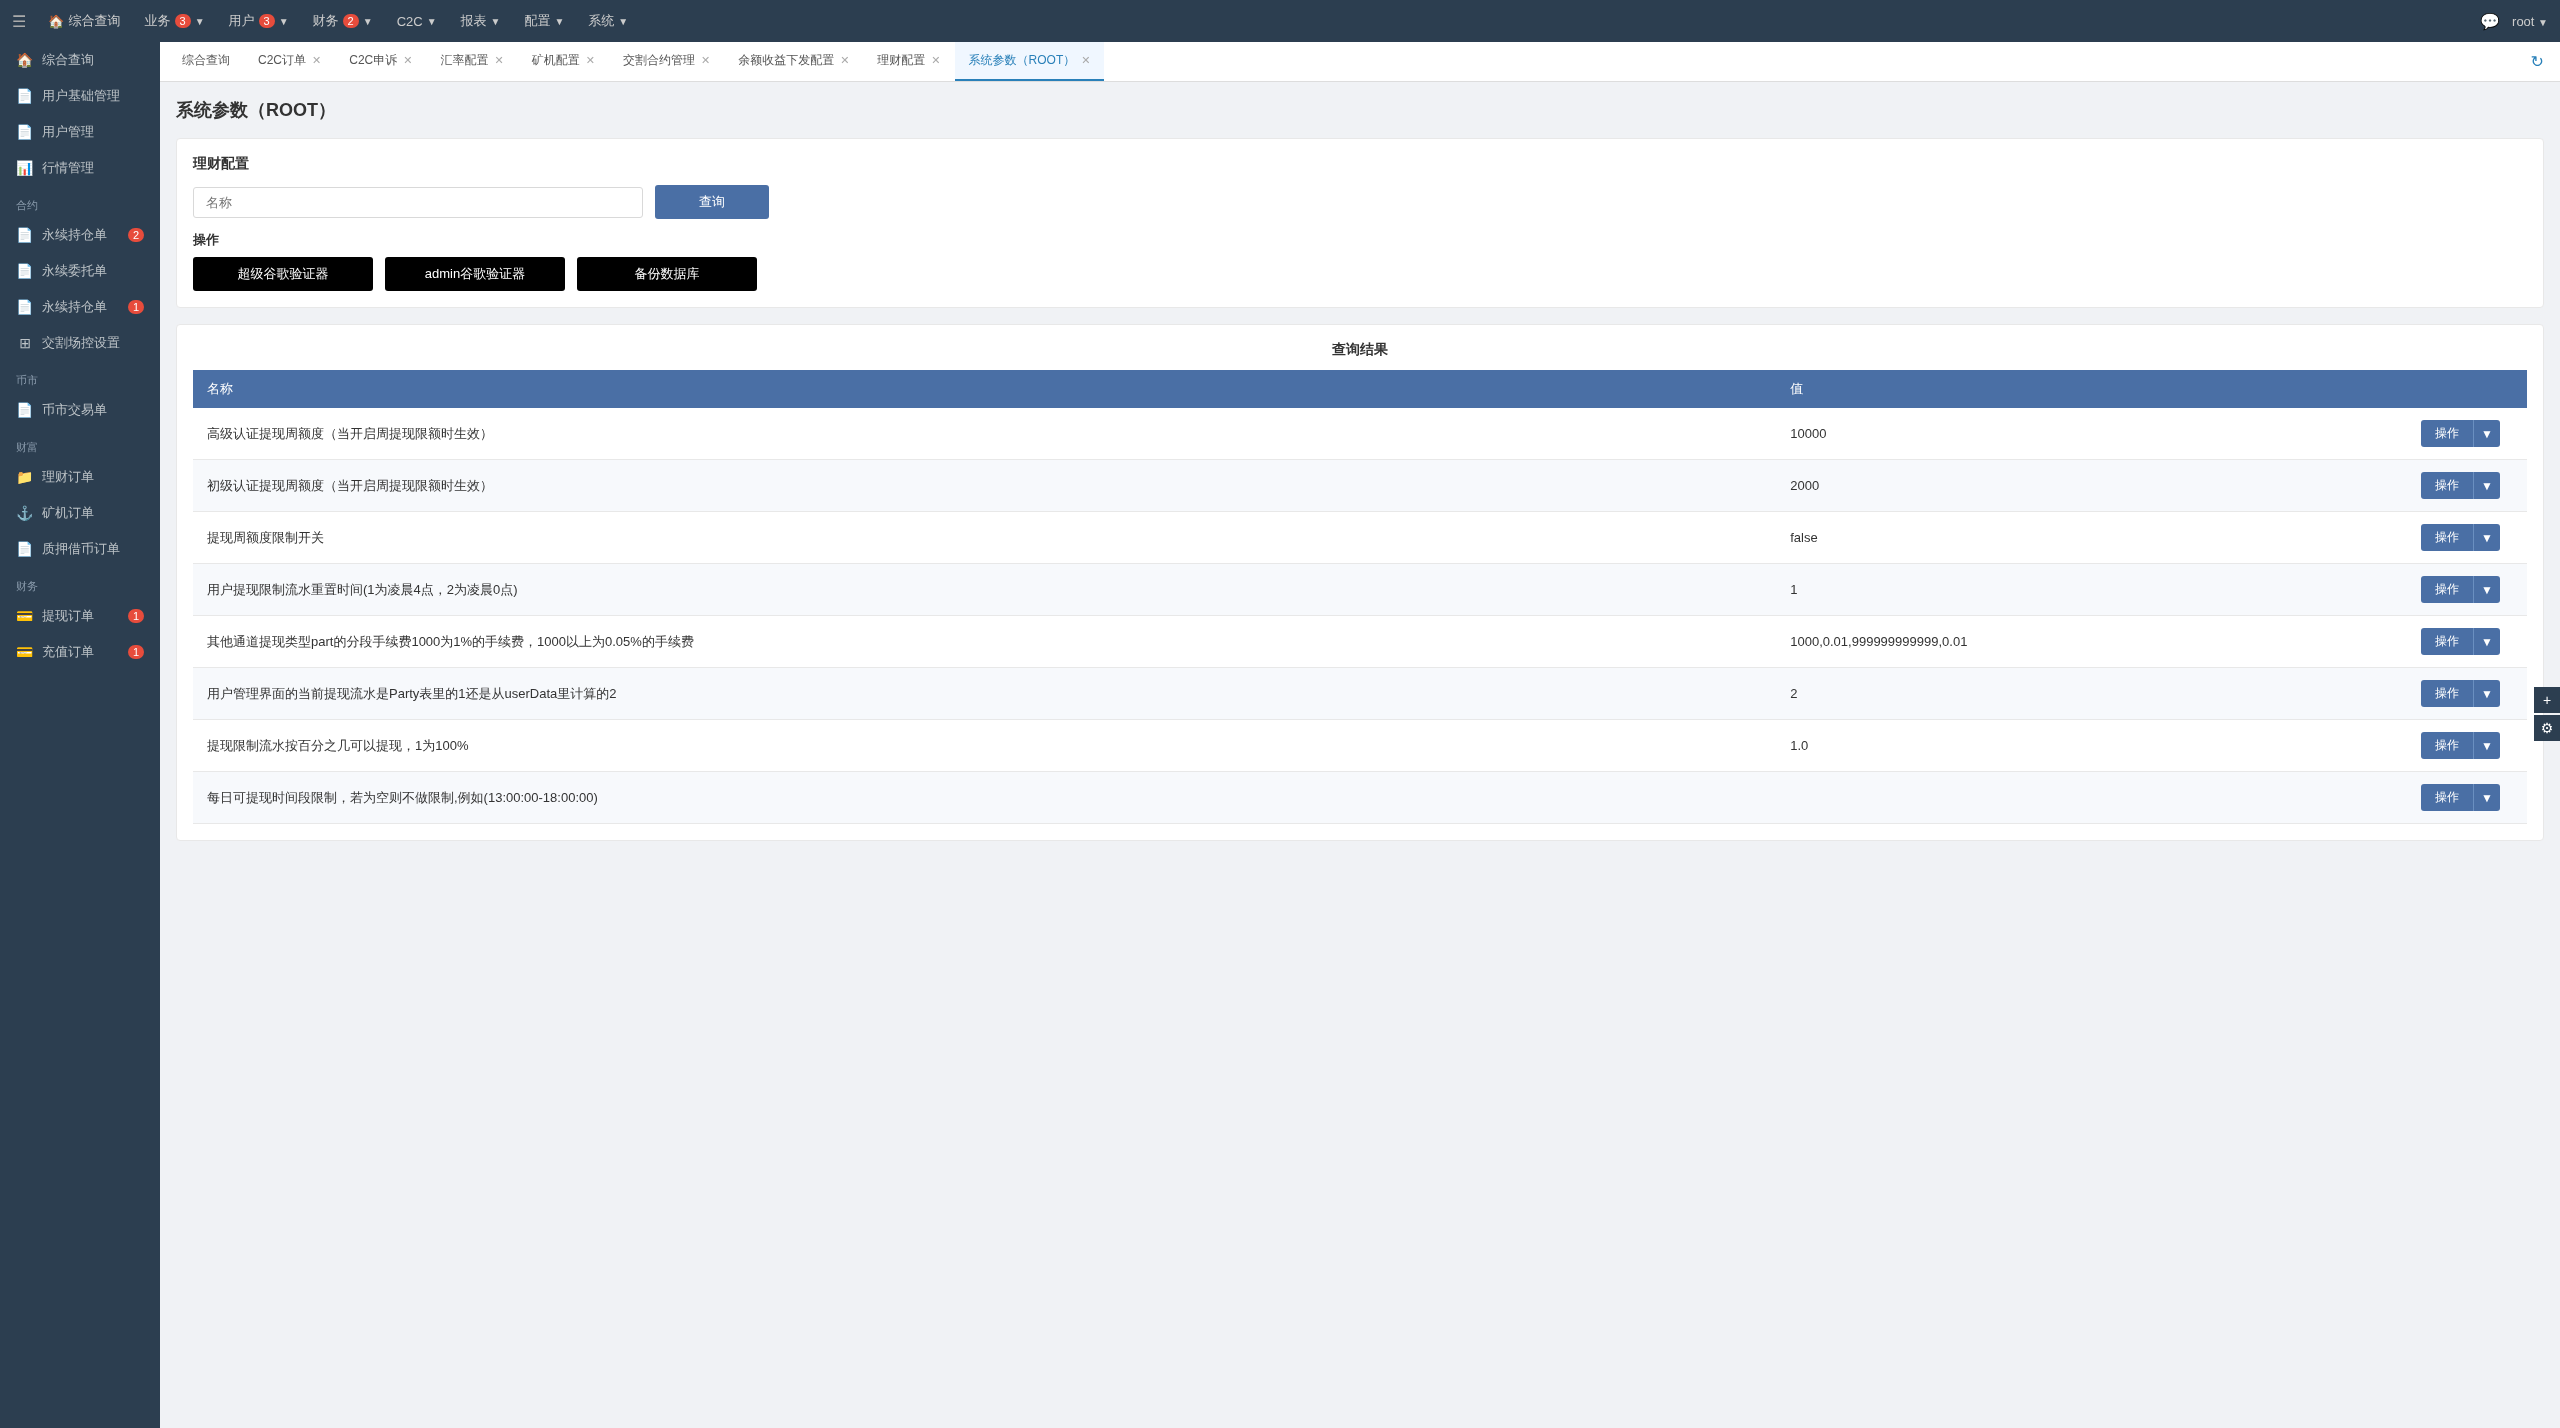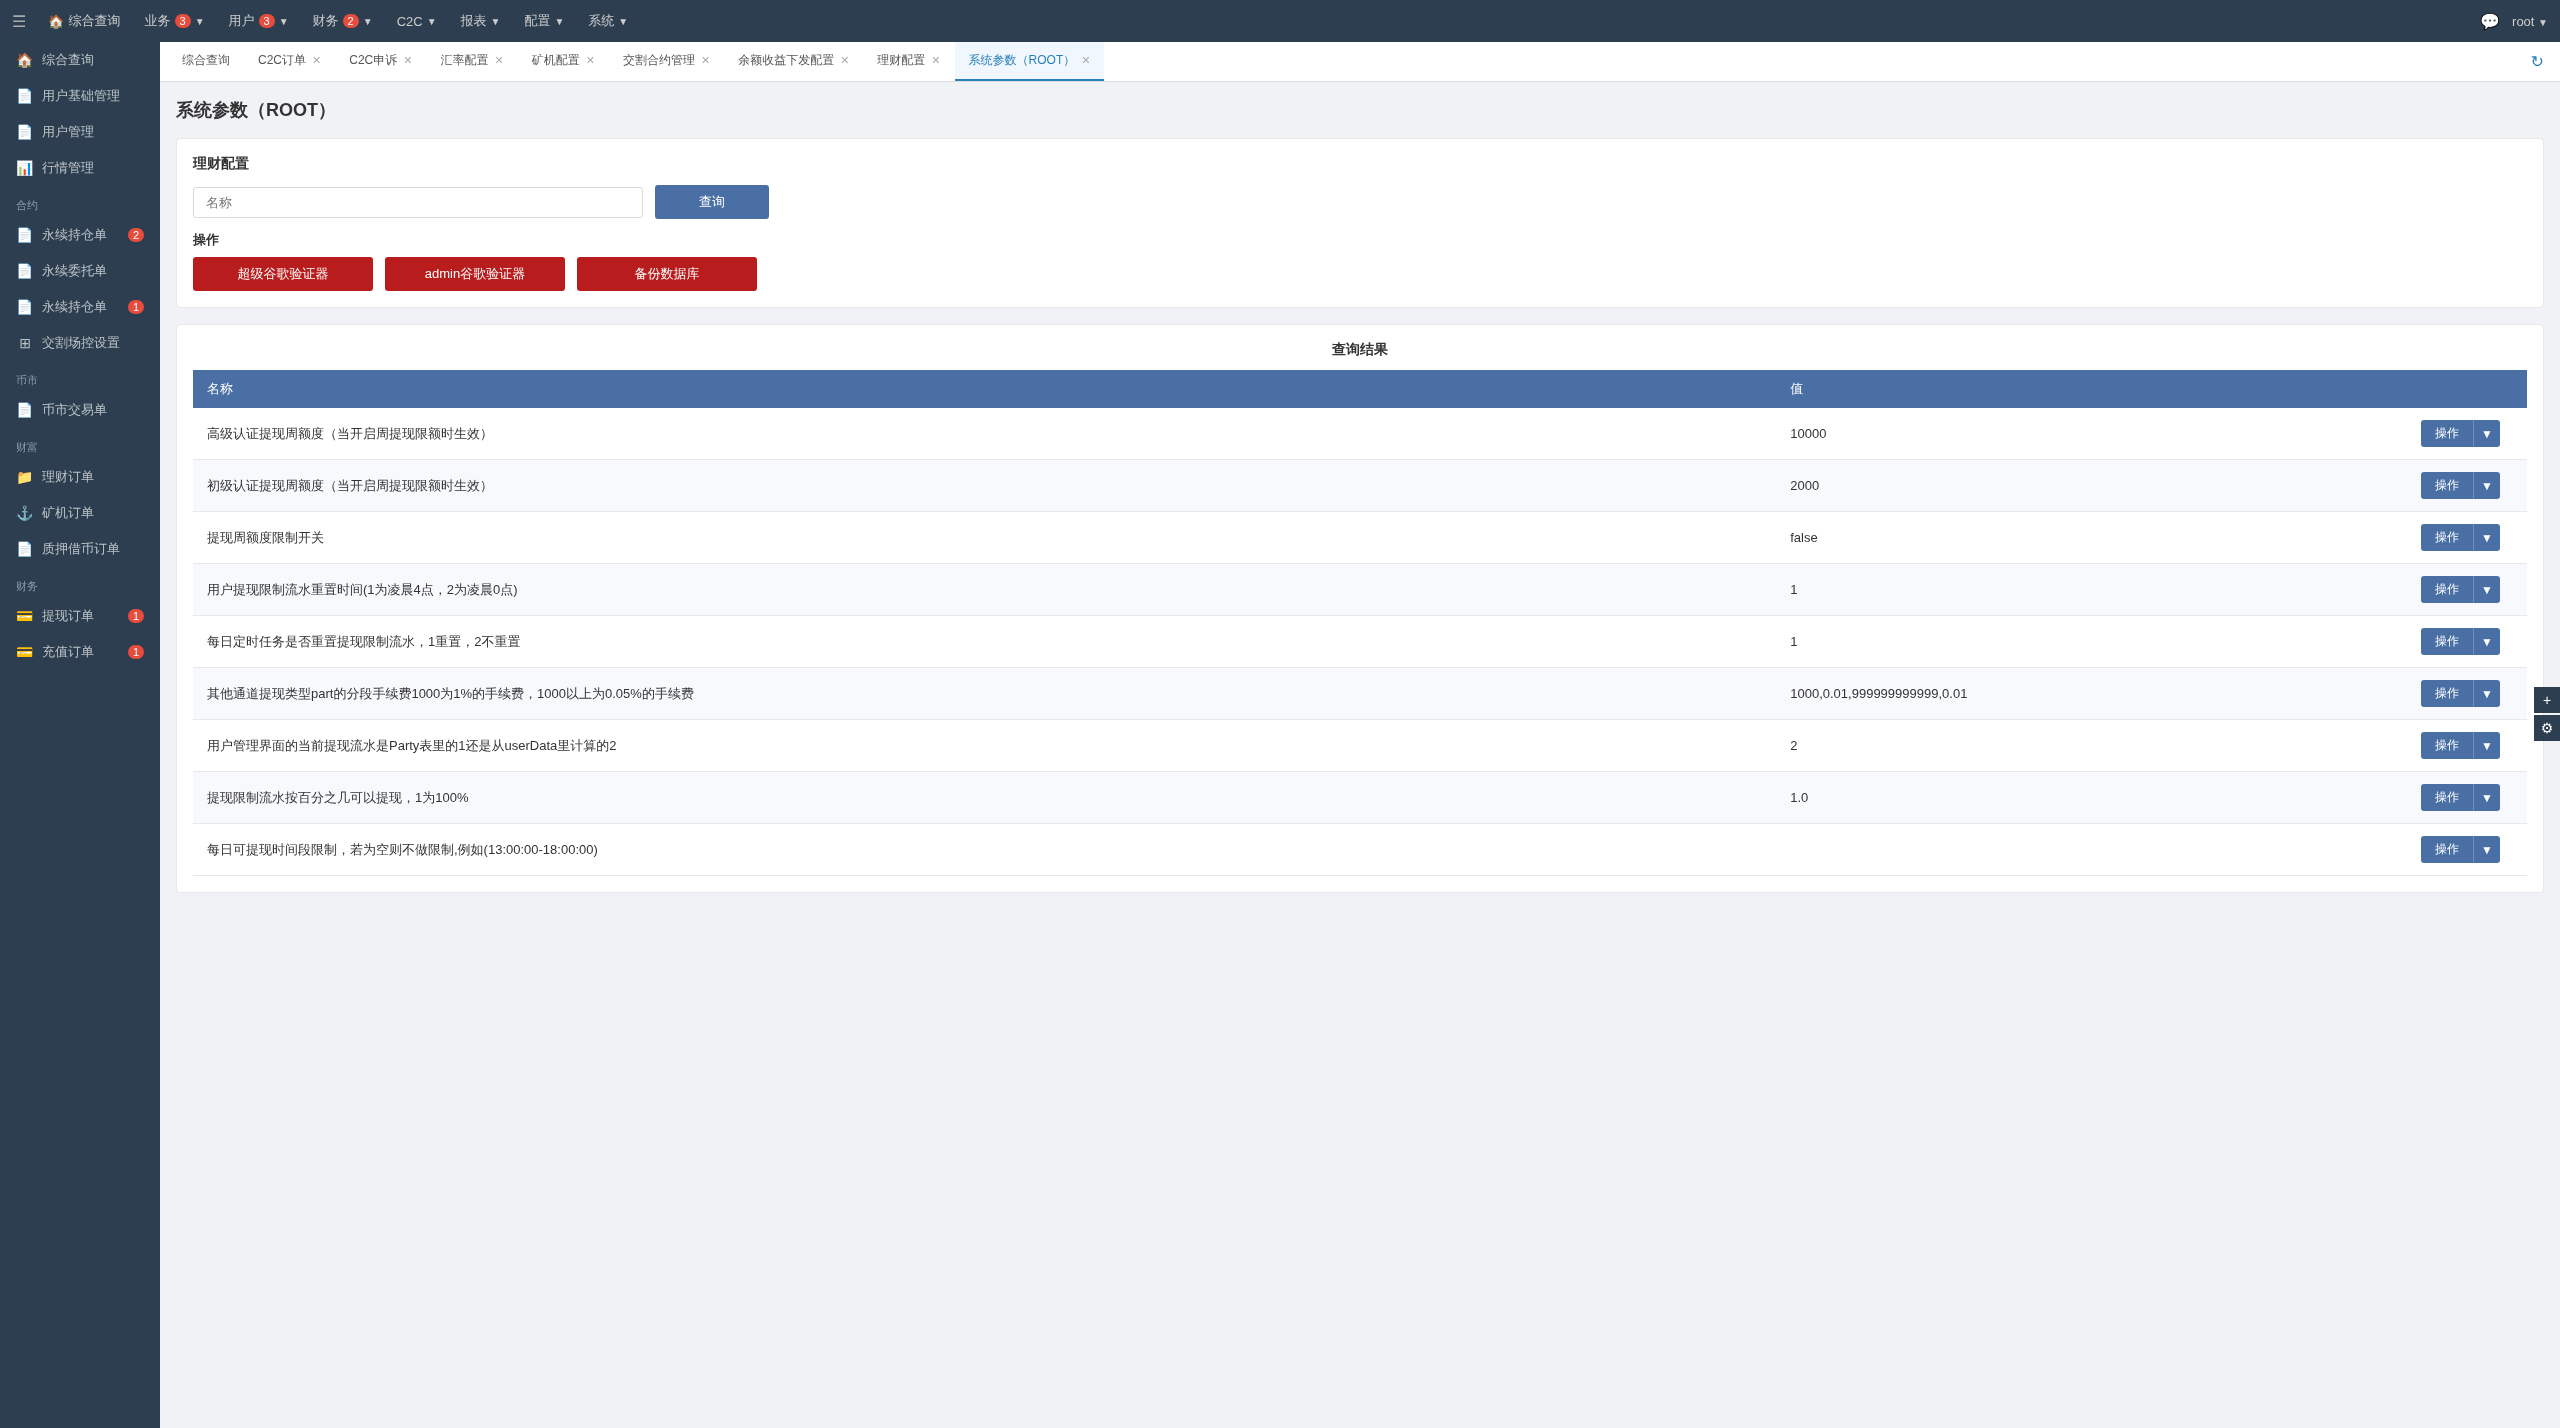--- a/index.html
+++ b/index.html
@@ -45,21 +45,21 @@
     .card-title { font-size: 14px; font-weight: bold; color: #333; margin-bottom: 12px; }
 
     
     .search-row { display: flex; align-items: center; gap: 12px; margin-bottom: 12px; }
     .search-input { width: 450px; padding: 7px 12px; border: 1px solid #d9d9d9; border-radius: 3px; font-size: 13px; outline: none; }
     .btn-primary { background: #4a6fa5; color: #fff; border: none; padding: 8px 44px; border-radius: 3px; cursor: pointer; font-size: 13px; }
 
     
     .ops-label { font-size: 13px; font-weight: bold; color: #333; margin-bottom: 8px; }
     .ops-row { display: flex; gap: 12px; }
-    .btn-op { background: #b91c1c; color: #fff; border: none; padding: 8px 32px; border-radius: 3px; cursor: pointer; font-size: 13px; min-width: 180px; }
+    .btn-op { background: #000000; color: #fff; border: none; padding: 8px 32px; border-radius: 3px; cursor: pointer; font-size: 13px; min-width: 180px; }
 
     
     .results-title { font-size: 14px; font-weight: bold; color: #333; margin-bottom: 11px; text-align: center; }
 
     
     .data-table { width: 100%; border-collapse: collapse; }
     .data-table thead tr { background: #4a6fa5; color: #fff; }
     .data-table thead th { padding: 10px 14px; text-align: left; font-weight: normal; font-size: 13px; }
     .data-table tbody tr { border-bottom: 1px solid #e8e8e8; }
     .data-table tbody tr:nth-child(even) { background: #f7f9fc; }
@@ -302,30 +302,20 @@
                 <td>用户提现限制流水重置时间(1为凌晨4点，2为凌晨0点)</td>
                 <td>1</td>
                 <td style="text-align: right;">
                   <div class="action-group">
                     <button class="btn-action">操作</button>
                     <button class="btn-action-drop">▼</button>
                   </div>
                 </td>
               </tr>
               <tr>
-                <td>每日定时任务是否重置提现限制流水，1重置，2不重置</td>
-                <td>1</td>
-                <td style="text-align: right;">
-                  <div class="action-group">
-                    <button class="btn-action">操作</button>
-                    <button class="btn-action-drop">▼</button>
-                  </div>
-                </td>
-              </tr>
-              <tr>
                 <td>其他通道提现类型part的分段手续费1000为1%的手续费，1000以上为0.05%的手续费</td>
                 <td>1000,0.01,999999999999,0.01</td>
                 <td style="text-align: right;">
                   <div class="action-group">
                     <button class="btn-action">操作</button>
                     <button class="btn-action-drop">▼</button>
                   </div>
                 </td>
               </tr>
               <tr>

